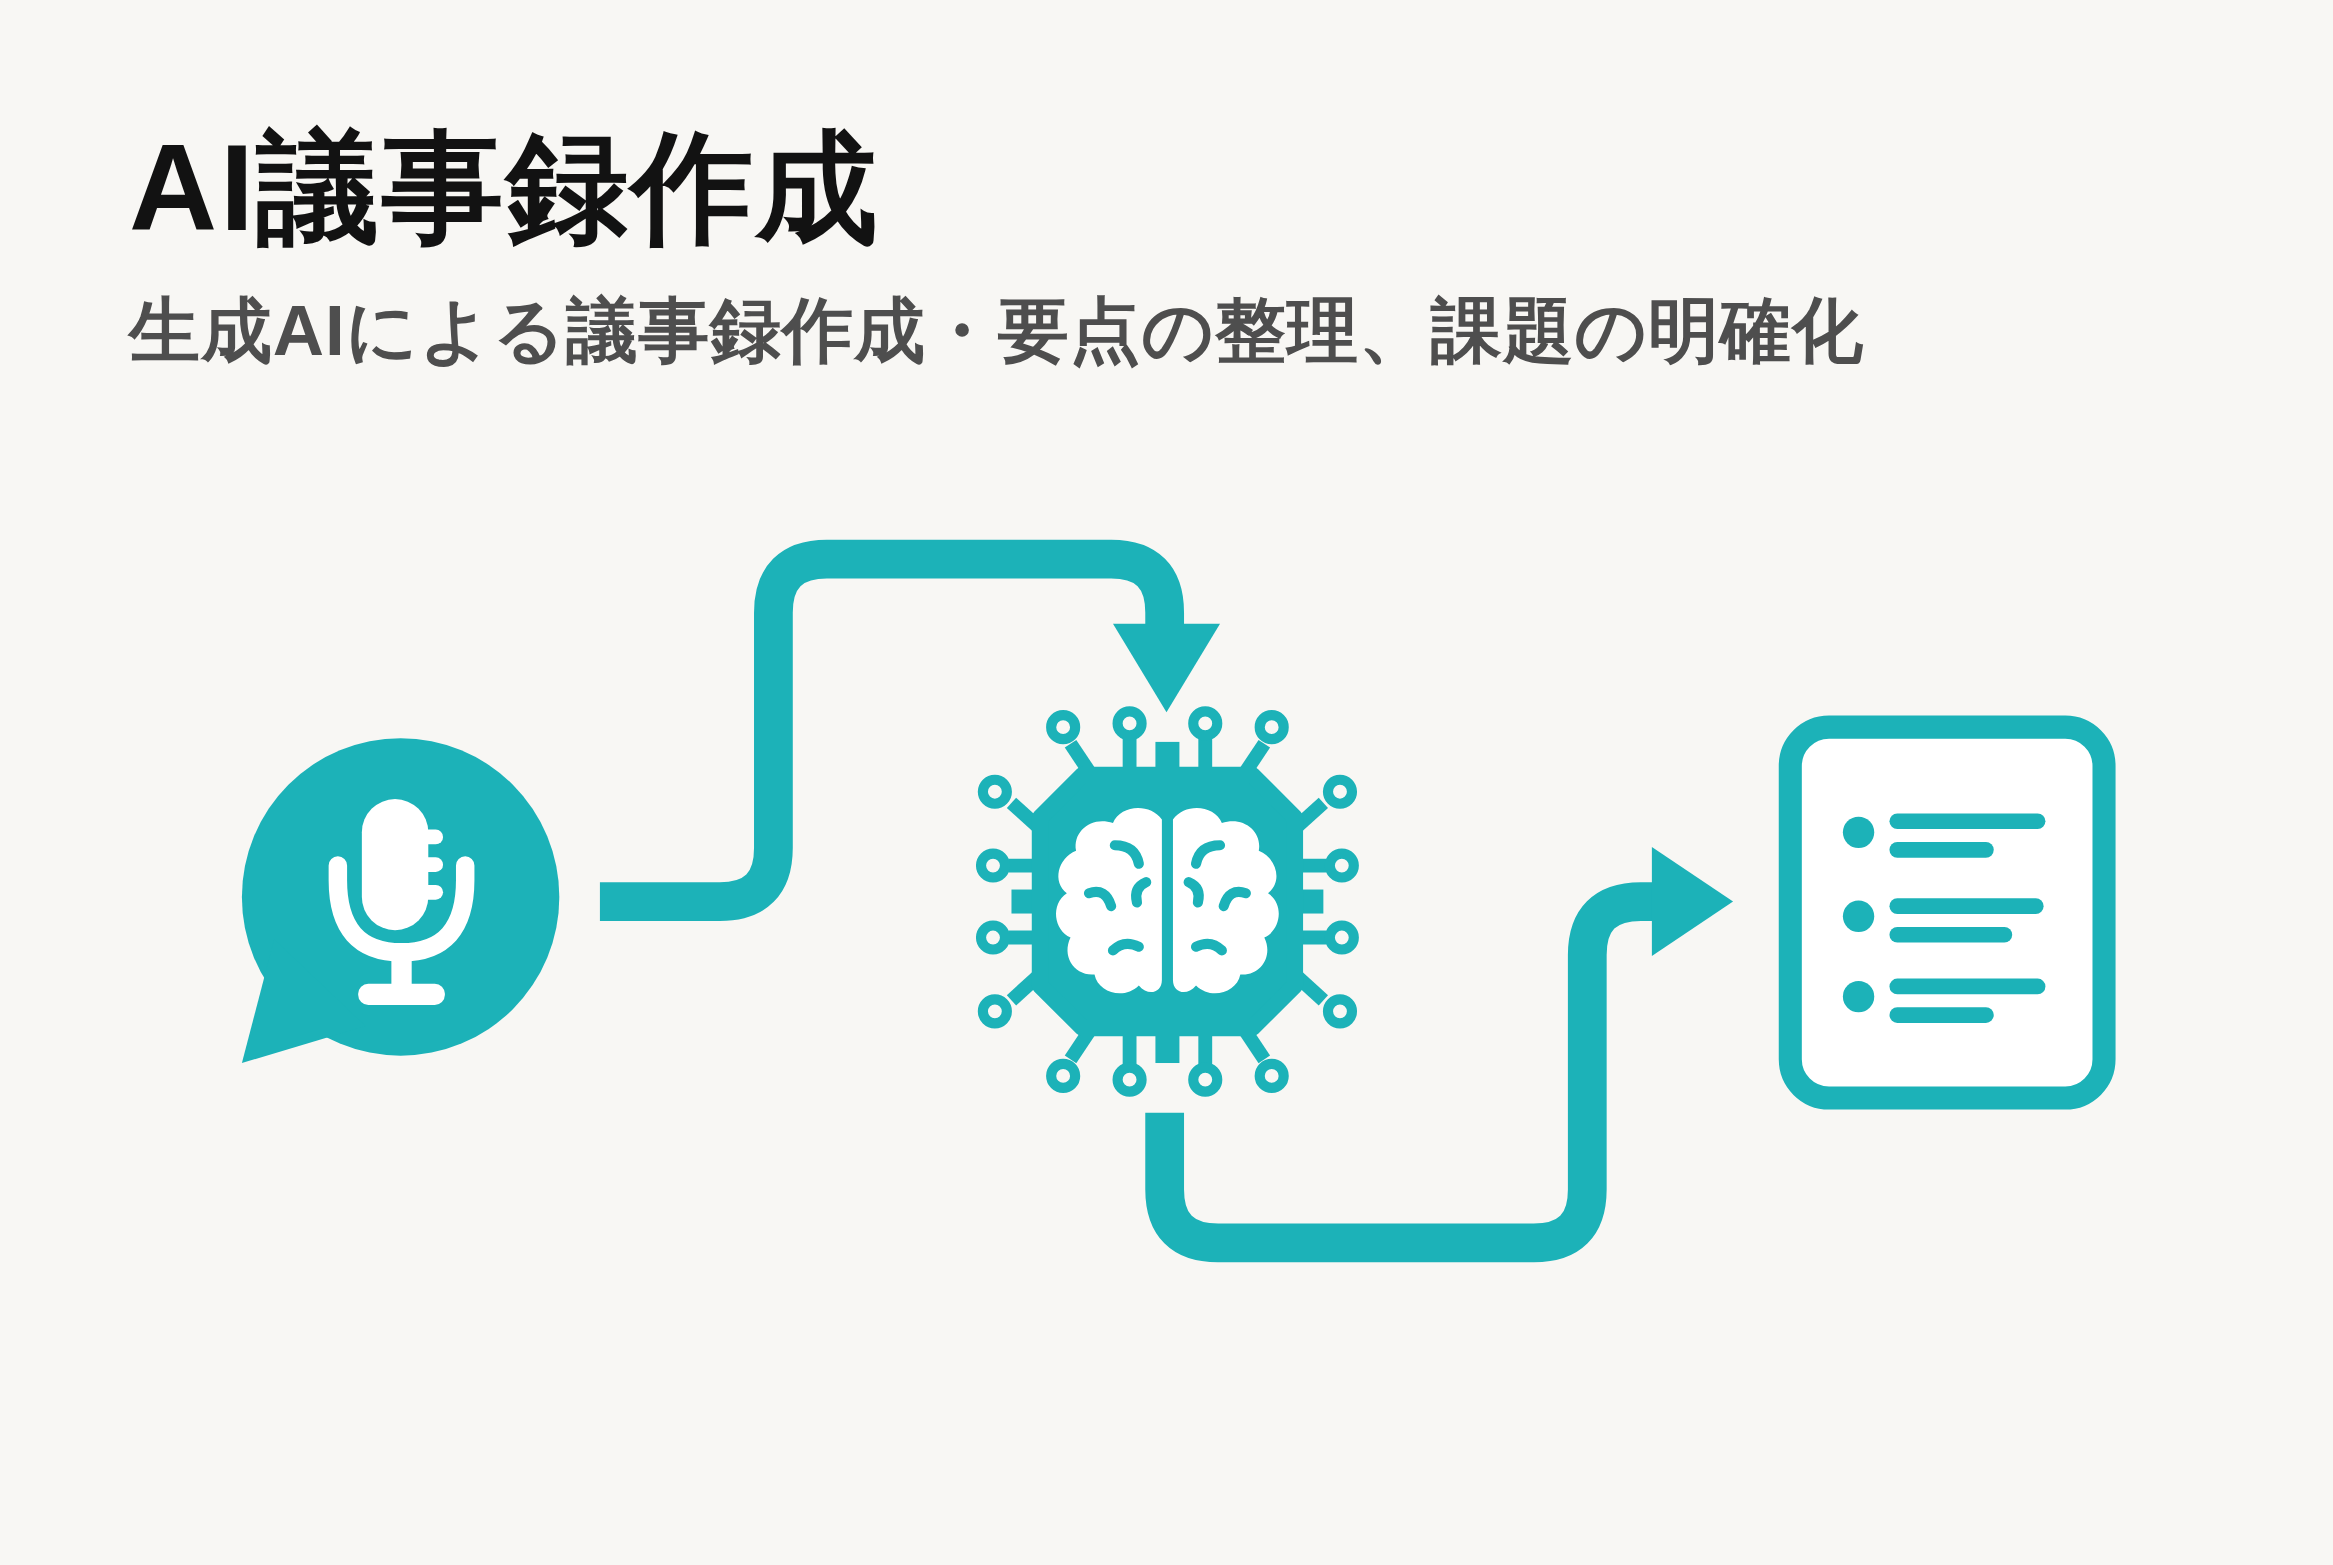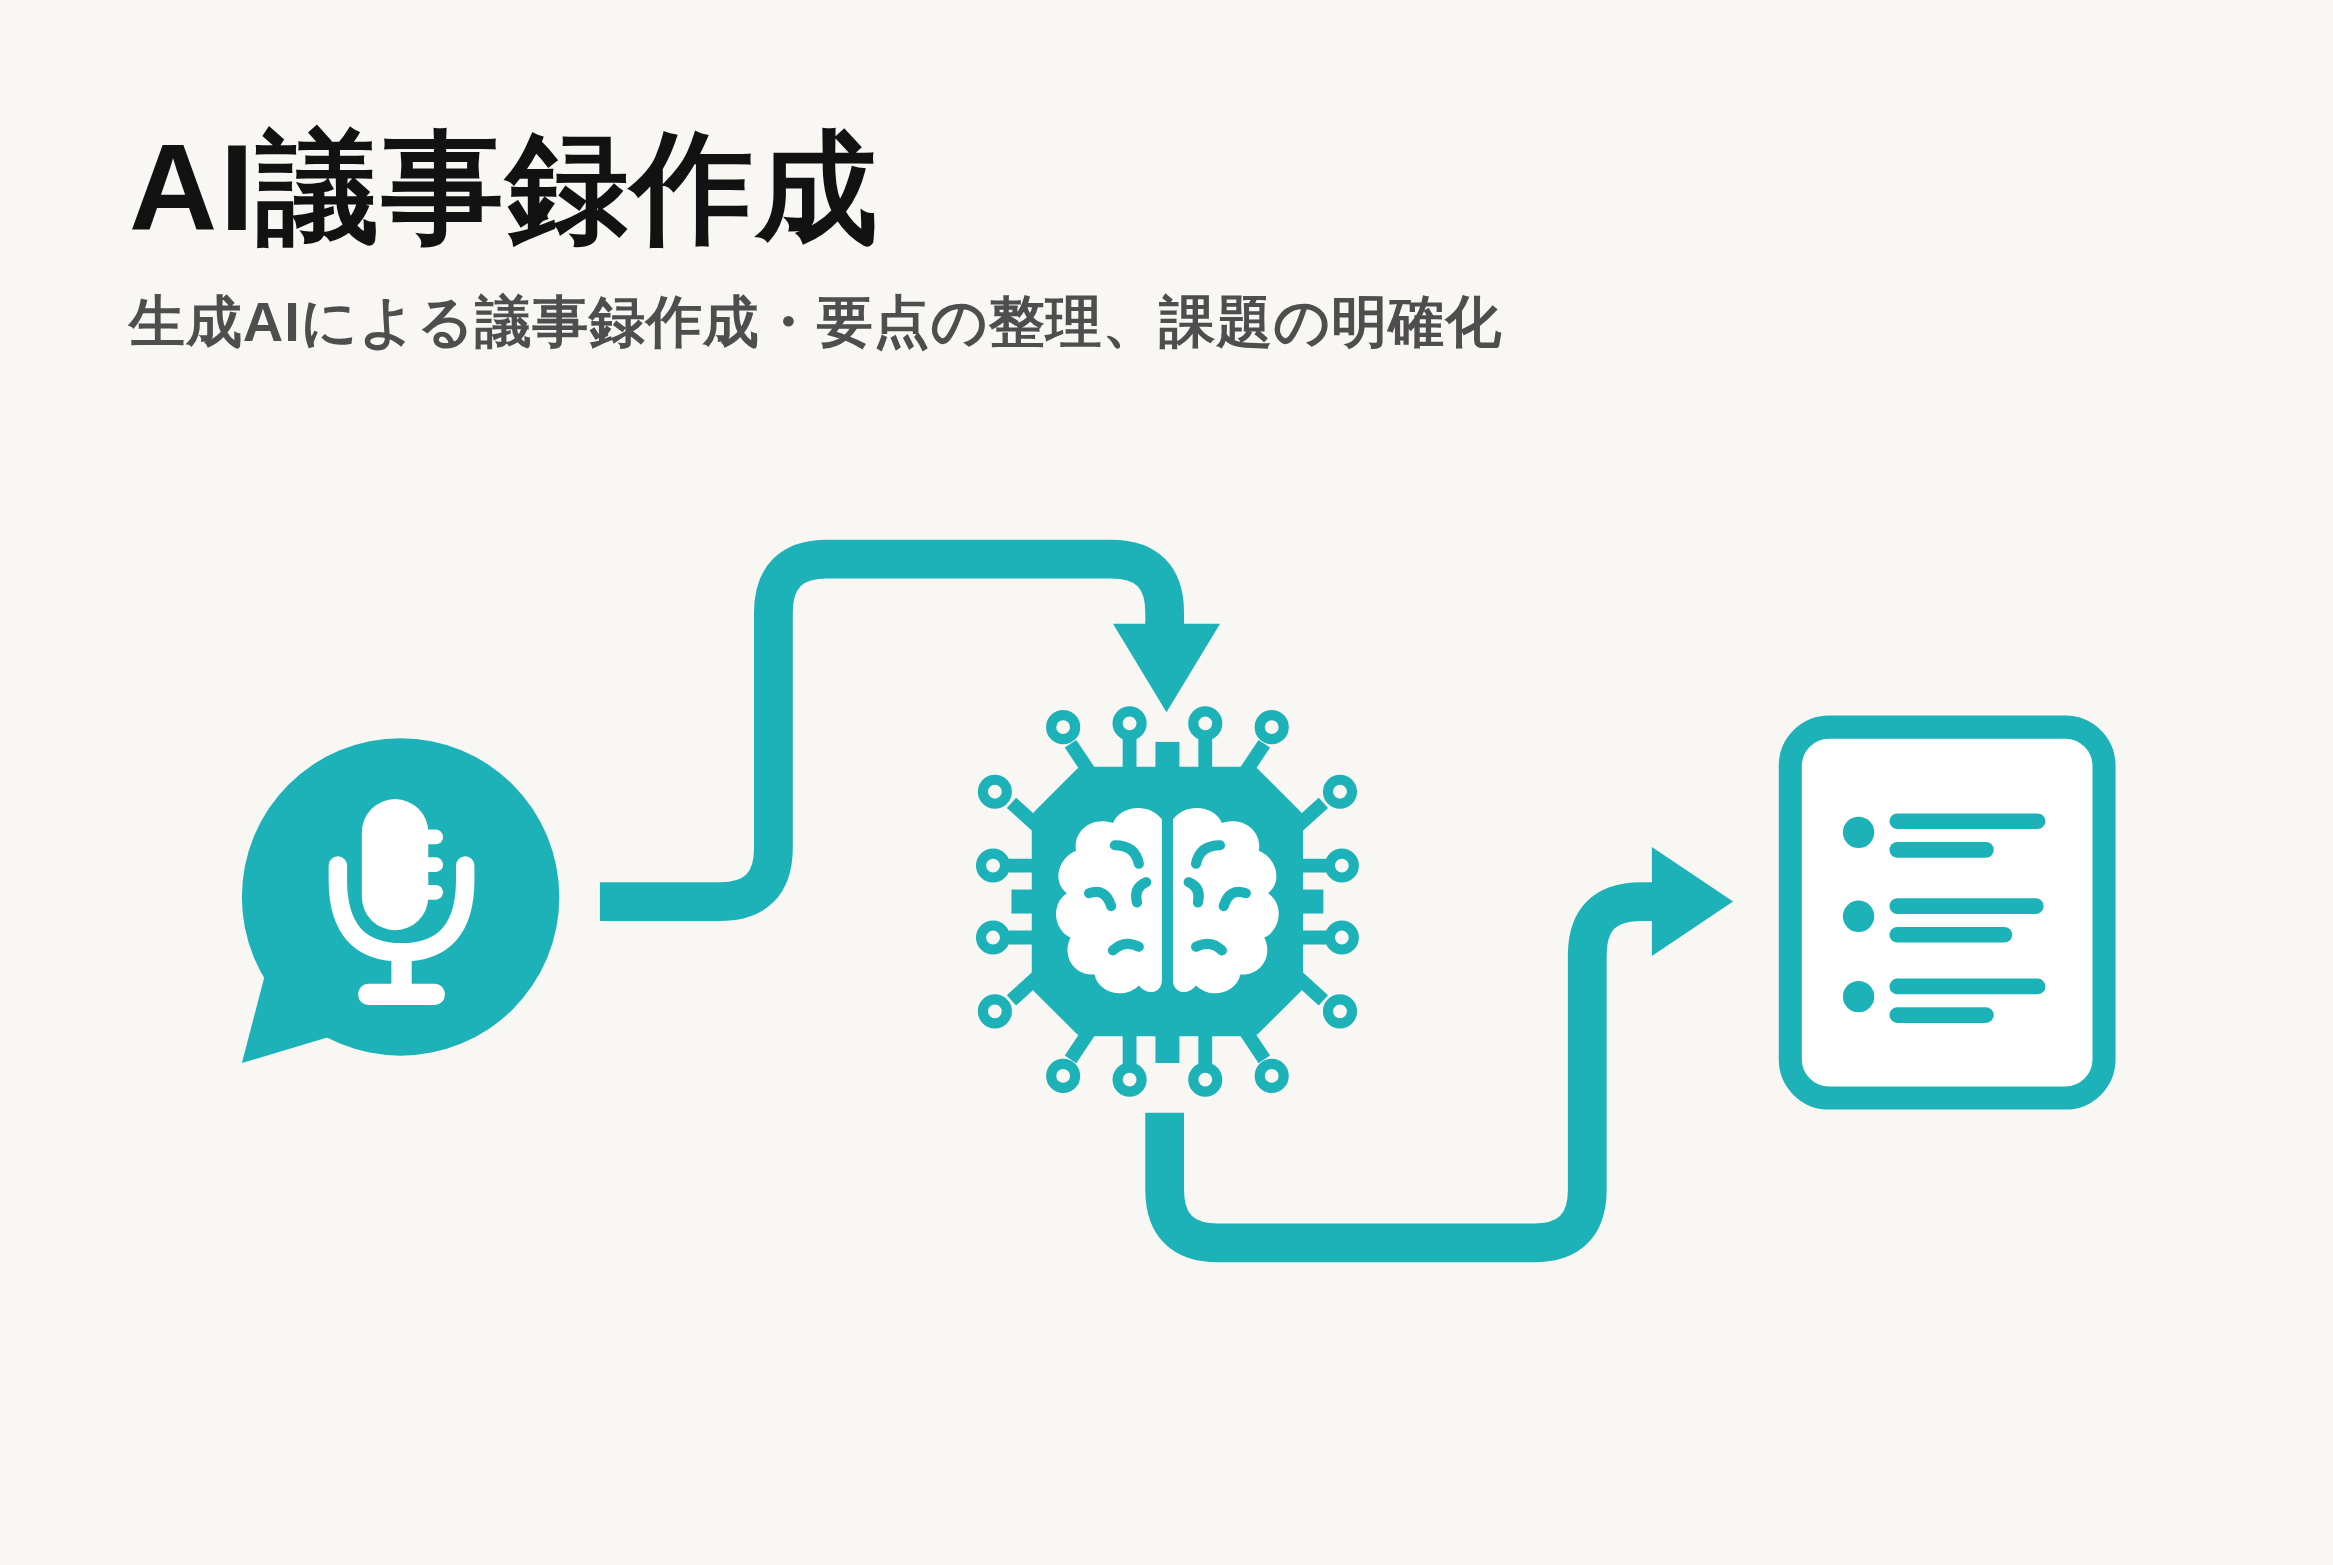--- a/index.html
+++ b/index.html
@@ -19,21 +19,21 @@
     font-family:"Liberation Sans","DejaVu Sans",sans-serif;
   }
   .page-title{
     position:absolute;left:129px;top:78px;
     font-size:122px;line-height:1.15;
     font-weight:900;color:var(--ink);
     letter-spacing:2.8px;white-space:nowrap;margin-top:40px;
   }
   .page-subtitle{
     position:absolute;left:129px;top:288px;
-    font-size:56px;line-height:1.2;
+    font-size:71px;line-height:1.2;
     font-weight:800;color:var(--sub);
     letter-spacing:0.9px;white-space:nowrap;
   }
   .diagram-svg{position:absolute;left:0;top:0;width:2333px;height:1565px;}
   .acc-fill{fill:var(--accent);}
   .acc-stroke{stroke:var(--accent);fill:none;}
   .paper-fill{fill:var(--paper);}
   .paper-stroke{stroke:var(--paper);fill:none;}
   .doc-body{fill:var(--paper);stroke:var(--accent);}
 </style>

